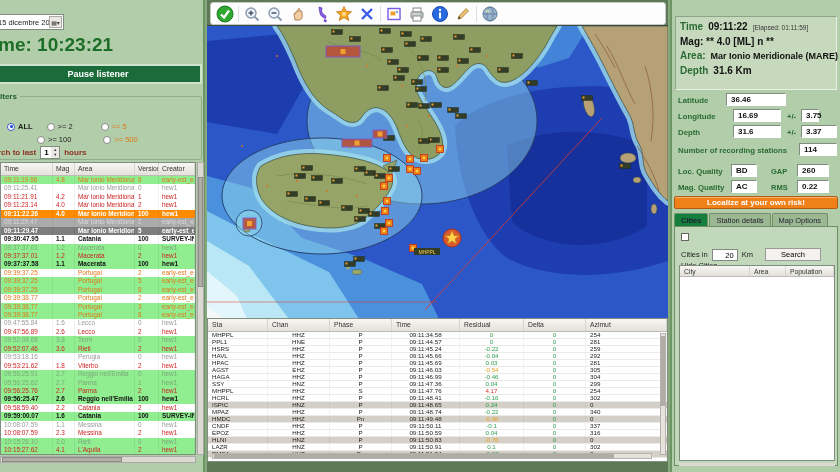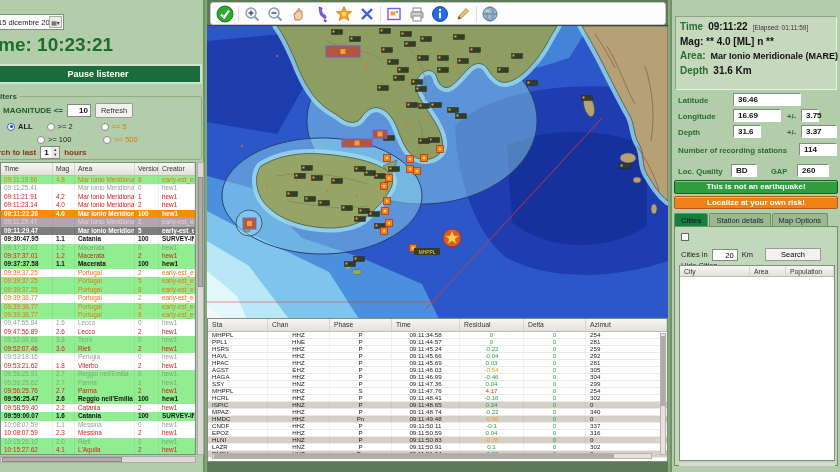--- a/index.html
+++ b/index.html
@@ -166,25 +166,20 @@
   <div class="left-panel">
     <div class="date-combo">
       <span>15 dicembre 2025</span>
       <span class="date-drop">▦<span>▾</span></span>
     </div>
     <div class="clock">me: 10:23:21</div>
     <div class="pause-btn">Pause listener</div>
 
     <div class="filters-box">
       <span class="filters-legend">lters</span>
-      <div class="mag-row">
-        <span class="mag-label">MAGNITUDE &lt;=</span>
-        <span class="mag-input">10</span>
-        <span class="refresh-btn">Refresh</span>
-      </div>
       <div class="radio-row" style="top:25px;">
         <span class="radio">
             <span class="rdot on"></span>
             <b>ALL</b>
           </span>
         <span class="radio" style="margin-left:8px;">
             <span class="rdot off"></span>
             <span>&gt;= 2</span>
           </span>
         <span class="radio orange" style="margin-left:22px;">
@@ -1109,31 +1104,31 @@
       </div>
       <div class="ed-srow">
         <span class="ed-slabel">Depth</span>
         <span class="ed-sval">31.6 Km</span>
       </div>
     </div>
 
     <div class="ed-fields">
       <div class="fld-row">
         <span class="fld-label">Latitude</span>
-        <span class="fld-box" style="left:58px; width:68px;">36.46</span>
+        <span class="fld-box" style="left:51px; width:60px;">36.46</span>
       </div>
       <div class="fld-row">
         <span class="fld-label">Longitude</span>
         <span class="fld-box" style="left:58px; width:48px;">16.69</span>
         <span class="pm" style="left:112px;">+/-</span>
         <span class="fld-box" style="left:126px; width:18px;">3.75</span>
       </div>
       <div class="fld-row">
         <span class="fld-label">Depth</span>
-        <span class="fld-box" style="left:58px; width:28px;">31.6</span>
+        <span class="fld-box" style="left:58px; width:48px;">31.6</span>
         <span class="pm" style="left:112px;">+/-</span>
         <span class="fld-box" style="left:126px; width:36px;">3.37</span>
       </div>
       <div class="fld-row" style="height:19px; margin-top:2px;">
         <span class="fld-label">Number of recording stations</span>
         <span class="fld-box" style="left:124px; width:38px;">114</span>
       </div>
       <div class="fld-row" style="margin-top:2px;">
         <span class="fld-label">Loc. Quality</span>
         <span class="fld-box" style="left:56px; width:26px;">BD</span>
@@ -1141,21 +1136,20 @@
         <span class="fld-box" style="left:122px; width:32px;">260</span>
       </div>
       <div class="fld-row">
         <span class="fld-label">Mag. Quality</span>
         <span class="fld-box" style="left:56px; width:26px;">AC</span>
         <span class="pm" style="left:96px;">RMS</span>
         <span class="fld-box" style="left:122px; width:32px;">0.22</span>
       </div>
     </div>
 
-    <div class="btn-notq">This is not an earthquake!</div>
     <div class="btn-risk">Localize at your own risk!</div>
 
     <div class="tabs">
       <span class="tab active">Cities</span>
       <span class="tab">Station details</span>
       <span class="tab">Map Options</span>
     </div>
 
     <div class="tab-panel">
       <div class="chk-row">

